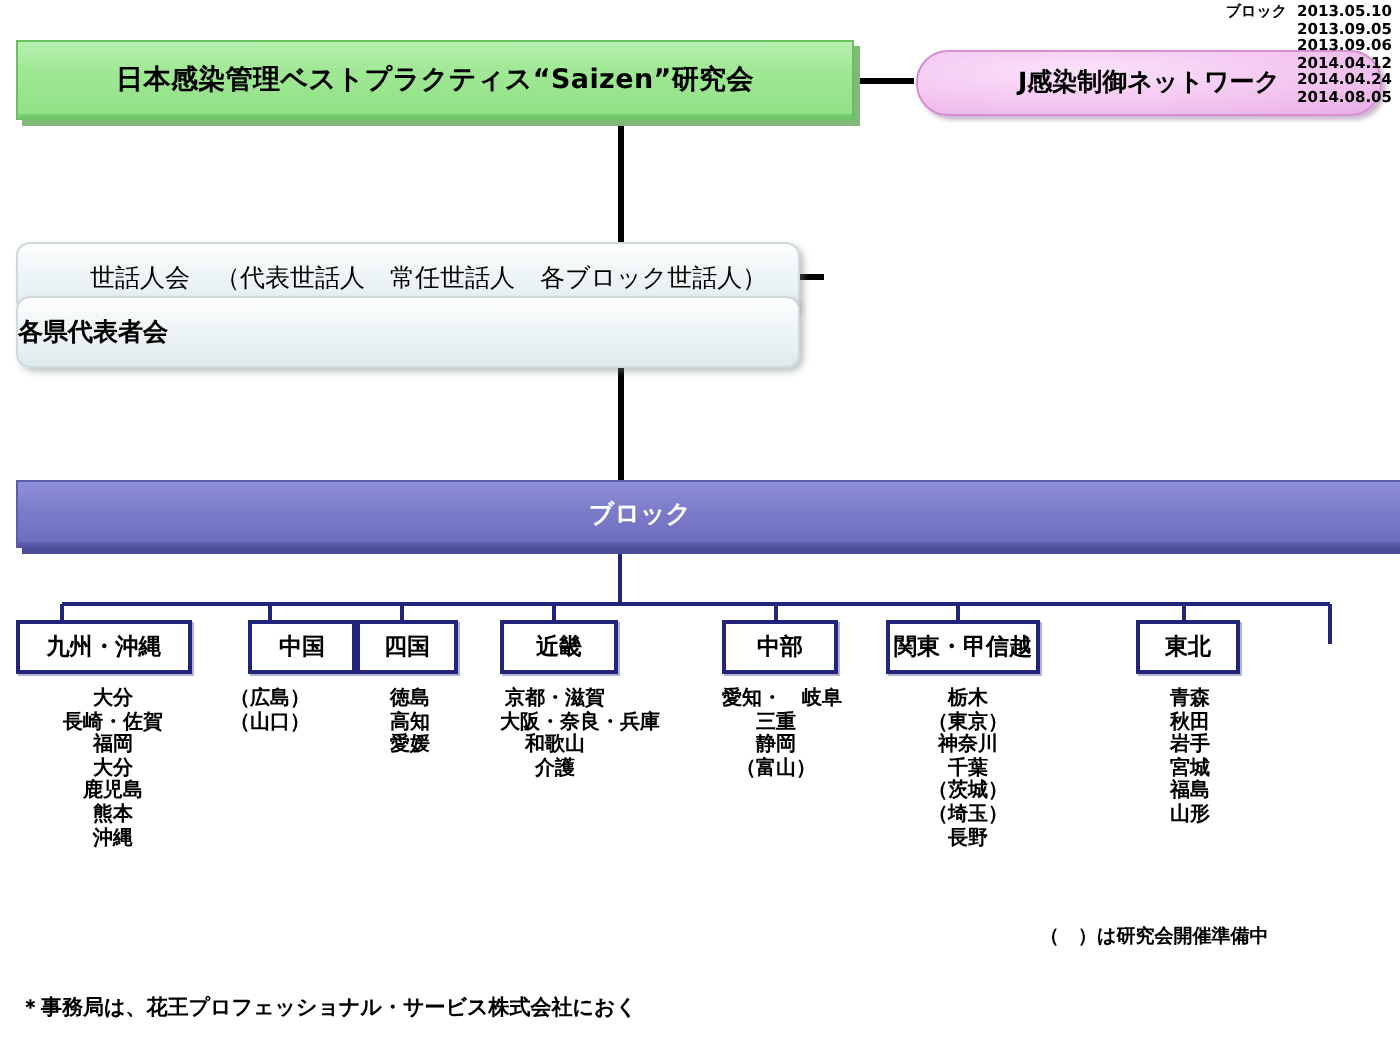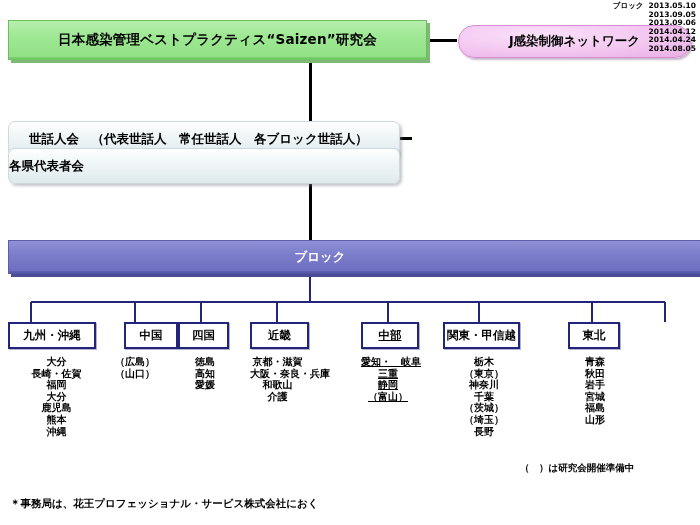--- a/index.html
+++ b/index.html
@@ -70,21 +70,21 @@
   .lightbox{
     position:absolute;
     background:linear-gradient(180deg,#ffffff 0%,#eef5f6 45%,#dfeaed 100%);
     border:1px solid #cdd9dc;
     border-radius:7px;
     box-shadow:2px 2px 3px rgba(120,130,135,.45);
     display:flex;align-items:center;
     z-index:20;
   }
   #sewaninkai{left:8px;top:121px;width:390px;height:34px;justify-content:flex-start;}
-  #sewaninkai .lbl{font-size:12.5px;font-weight:bold;color:#000;padding-left:20px;}
+  #sewaninkai .lbl{font-size:12.5px;font-weight:normal;color:#000;padding-left:36px;}
   #kakuken{left:8px;top:148px;width:390px;height:34px;justify-content:flex-start;}
   #kakuken .lbl{font-size:12.5px;font-weight:bold;color:#000;}
 
   
   #sewanin-stub{
     position:absolute;left:398px;top:137px;width:14px;height:3px;background:#000;z-index:12;
   }
   
   #light-link{
     position:absolute;left:195px;top:154px;width:3px;height:8px;background:#000;z-index:12;
@@ -106,21 +106,21 @@
   }
   #blockbar:after{
     content:"";position:absolute;left:0;right:0;bottom:-1px;height:3px;
     background:linear-gradient(180deg,#5f60b2,#52539f);
   }
 
   
   #tree{position:absolute;left:0;top:272px;width:700px;height:60px;z-index:8;}
 
   
-  .regcol{position:absolute;top:322px;z-index:22;}
+  .regcol{position:absolute;top:310px;z-index:22;}
   .regbox{
     background:#ffffff;
     border:2px solid #23257a;
     height:23px;
     display:flex;align-items:center;justify-content:center;
     box-shadow:1px 1px 0 0 rgba(35,37,122,.35);
   }
   .regbox .lbl{
     font-size:11.5px;font-weight:bold;color:#000;white-space:nowrap;
   }
@@ -241,21 +241,21 @@
       <span class="lbl">近畿</span>
     </div>
     <div class="preflist" style="padding-left:0px;">
         <div>京都・滋賀</div>
         <div>大阪・奈良・兵庫</div>
         <div>和歌山</div>
         <div>介護</div>
       </div>
   </div>
 
-  <div class="regcol" style="left:361px;width:54px;text-decoration:underline;">
+  <div class="regcol" style="left:361px;width:54px;">
     <div class="regbox" style="width:54px;">
       <span class="lbl">中部</span>
     </div>
     <div class="preflist" style="padding-left:0px;">
         <div>愛知・　岐阜</div>
         <div>三重</div>
         <div>静岡</div>
         <div>（富山）</div>
       </div>
   </div>

